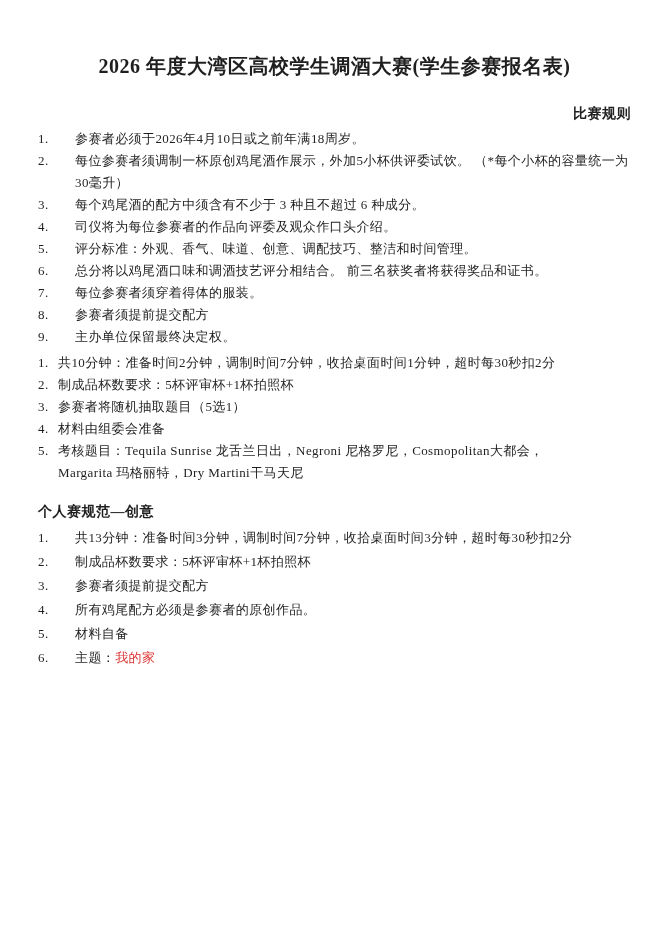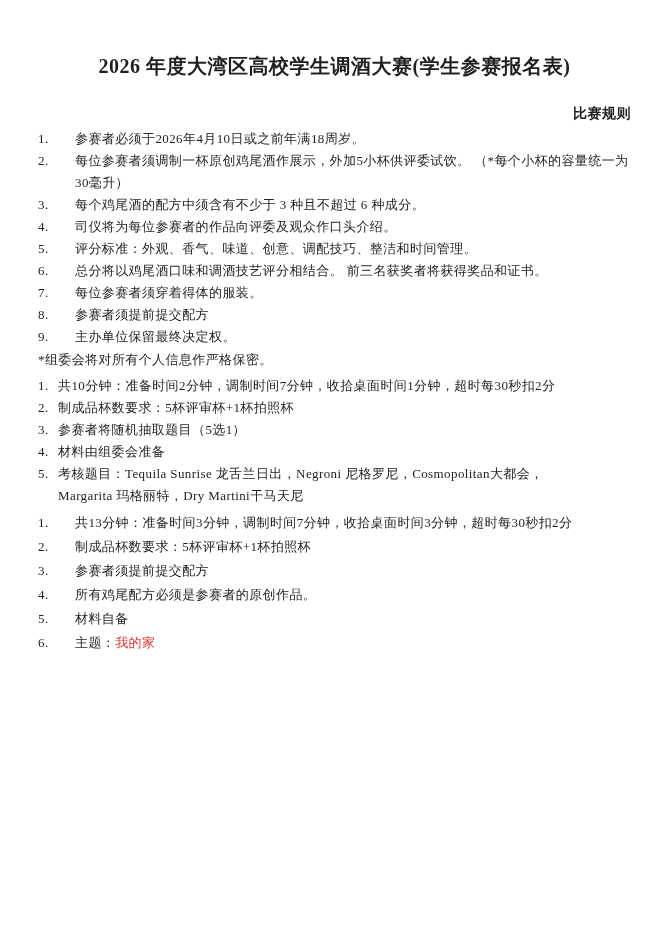--- a/index.html
+++ b/index.html
@@ -105,21 +105,20 @@
         </div>
       <div class="li">
           <span class="num">8.</span>
           <span class="txt">参赛者须提前提交配方</span>
         </div>
       <div class="li">
           <span class="num">9.</span>
           <span class="txt">主办单位保留最终决定权。</span>
         </div>
     </div>
-    <p class="note">*组委会将对所有个人信息作严格保密。</p>
   </section>
 
   <section>
     <div class="list classic-list">
       <div class="li">
           <span class="num">1.</span>
           <span class="txt">共10分钟：准备时间2分钟，调制时间7分钟，收拾桌面时间1分钟，超时每30秒扣2分</span>
         </div>
       <div class="li">
           <span class="num">2.</span>
@@ -134,20 +133,21 @@
           <span class="txt">材料由组委会准备</span>
         </div>
       <div class="li">
           <span class="num">5.</span>
           <span class="txt">考核题目：Tequila Sunrise 龙舌兰日出，Negroni 尼格罗尼，Cosmopolitan大都会，Margarita 玛格丽特，Dry Martini干马天尼</span>
         </div>
     </div>
   </section>
 
   <section>
+    <h2 class="section-heading heading-creative">个人赛规范—创意</h2>
     <div class="list creative-list">
       <div class="li">
           <span class="num">1.</span>
           <span class="txt">共13分钟：准备时间3分钟，调制时间7分钟，收拾桌面时间3分钟，超时每30秒扣2分</span>
         </div>
       <div class="li">
           <span class="num">2.</span>
           <span class="txt">制成品杯数要求：5杯评审杯+1杯拍照杯</span>
         </div>
       <div class="li">

